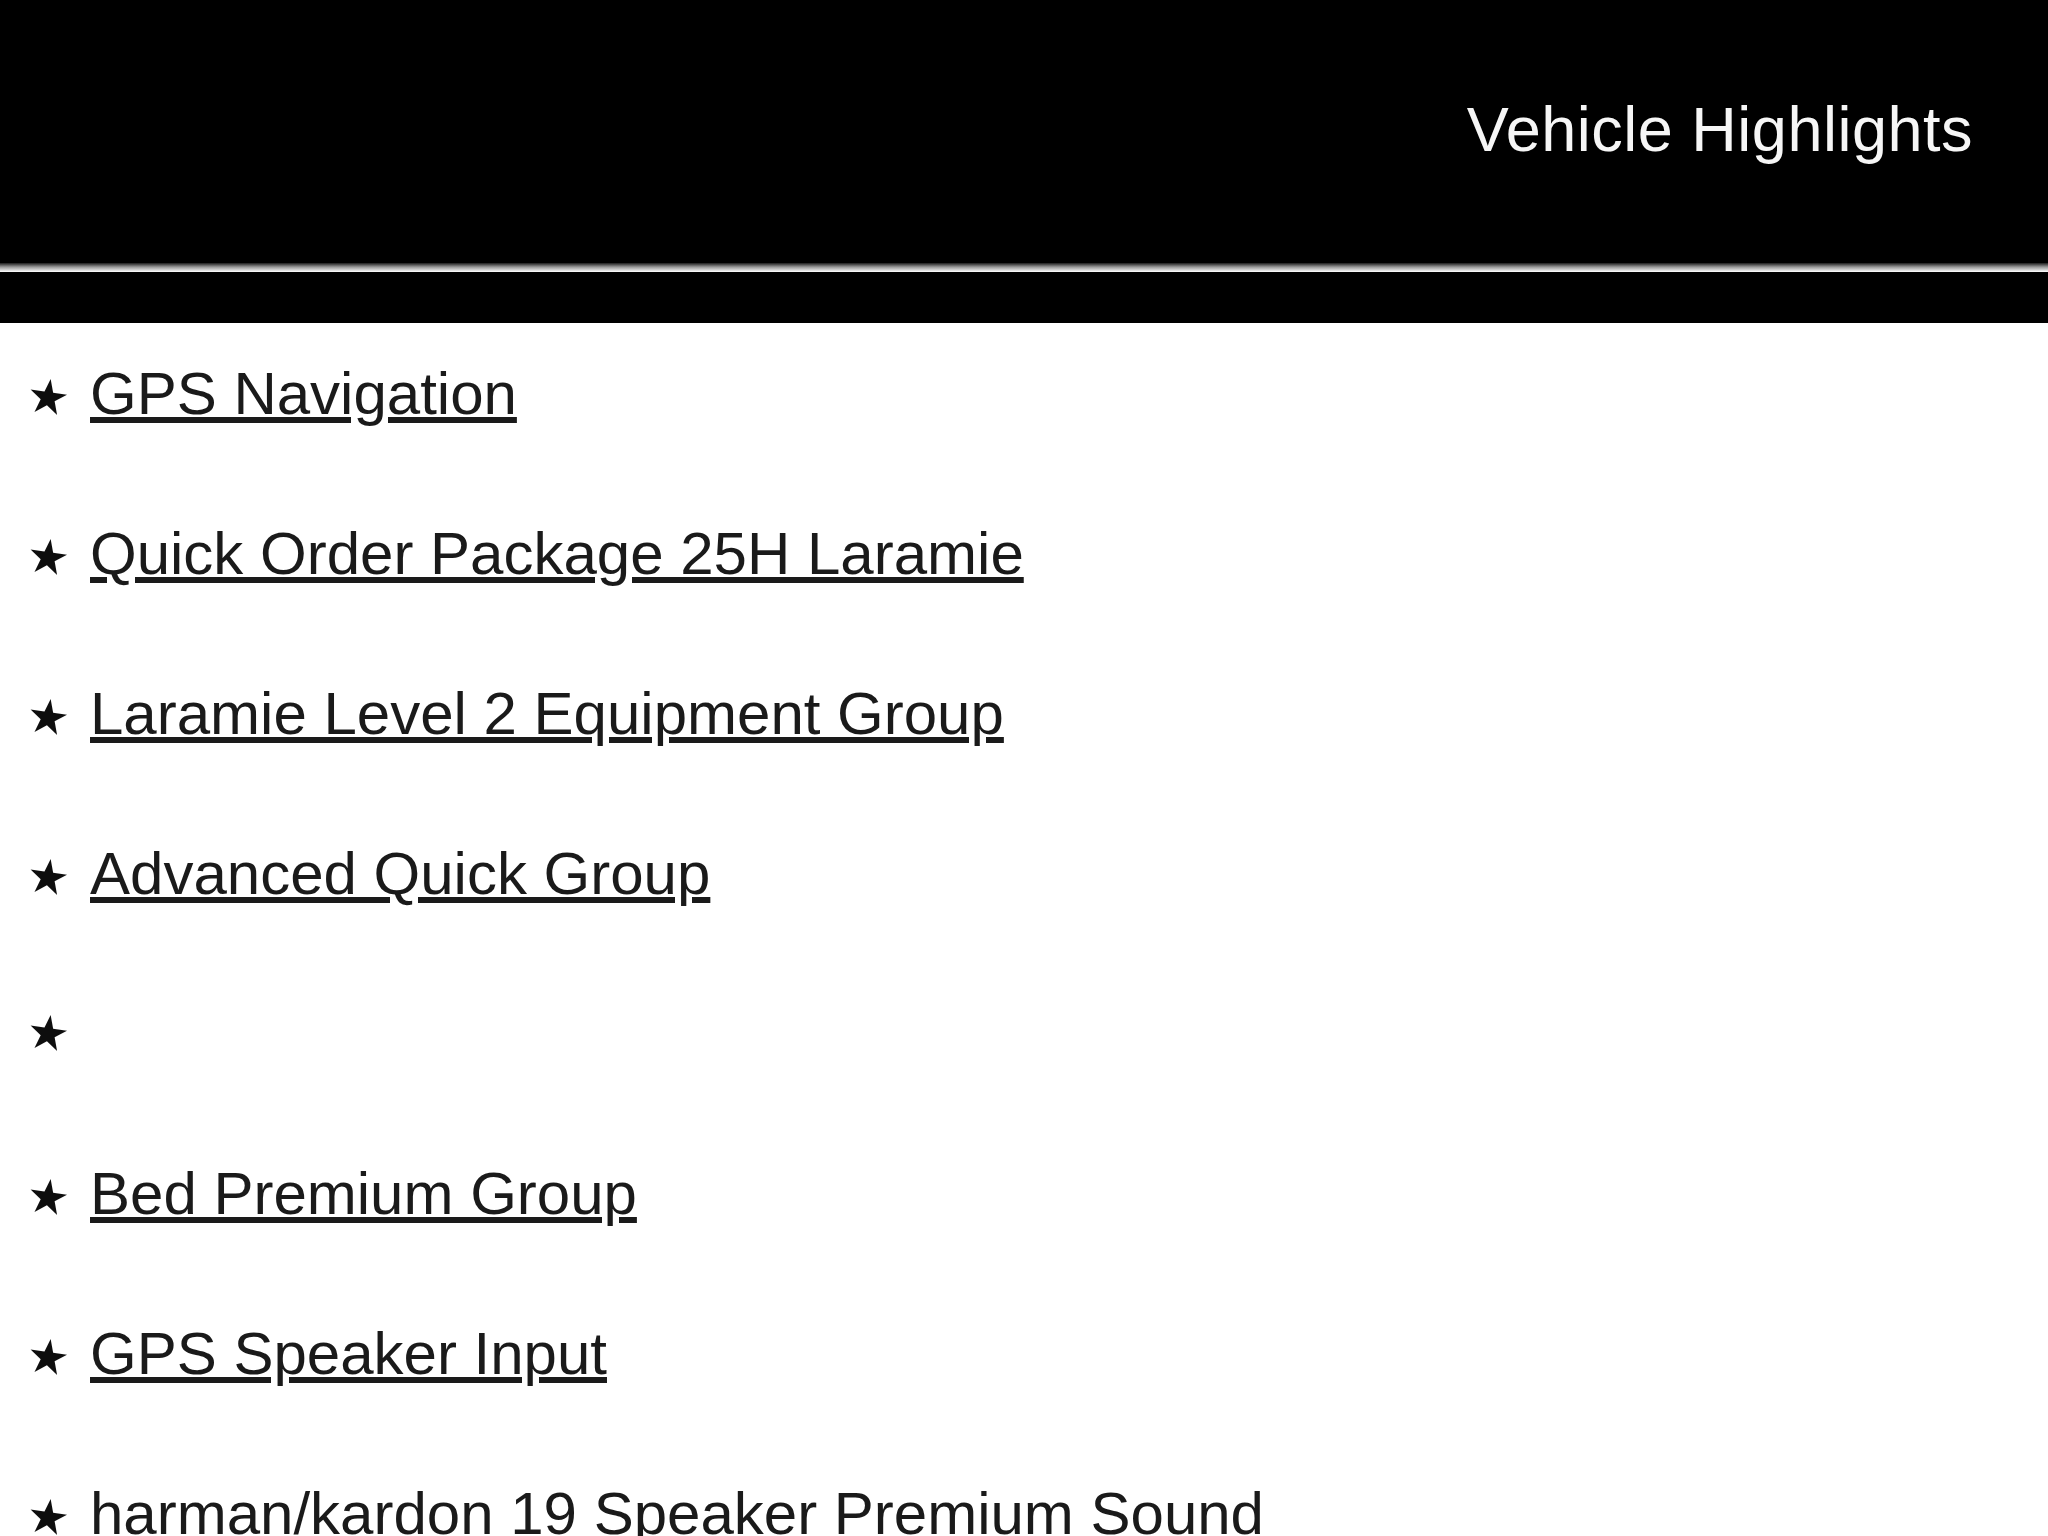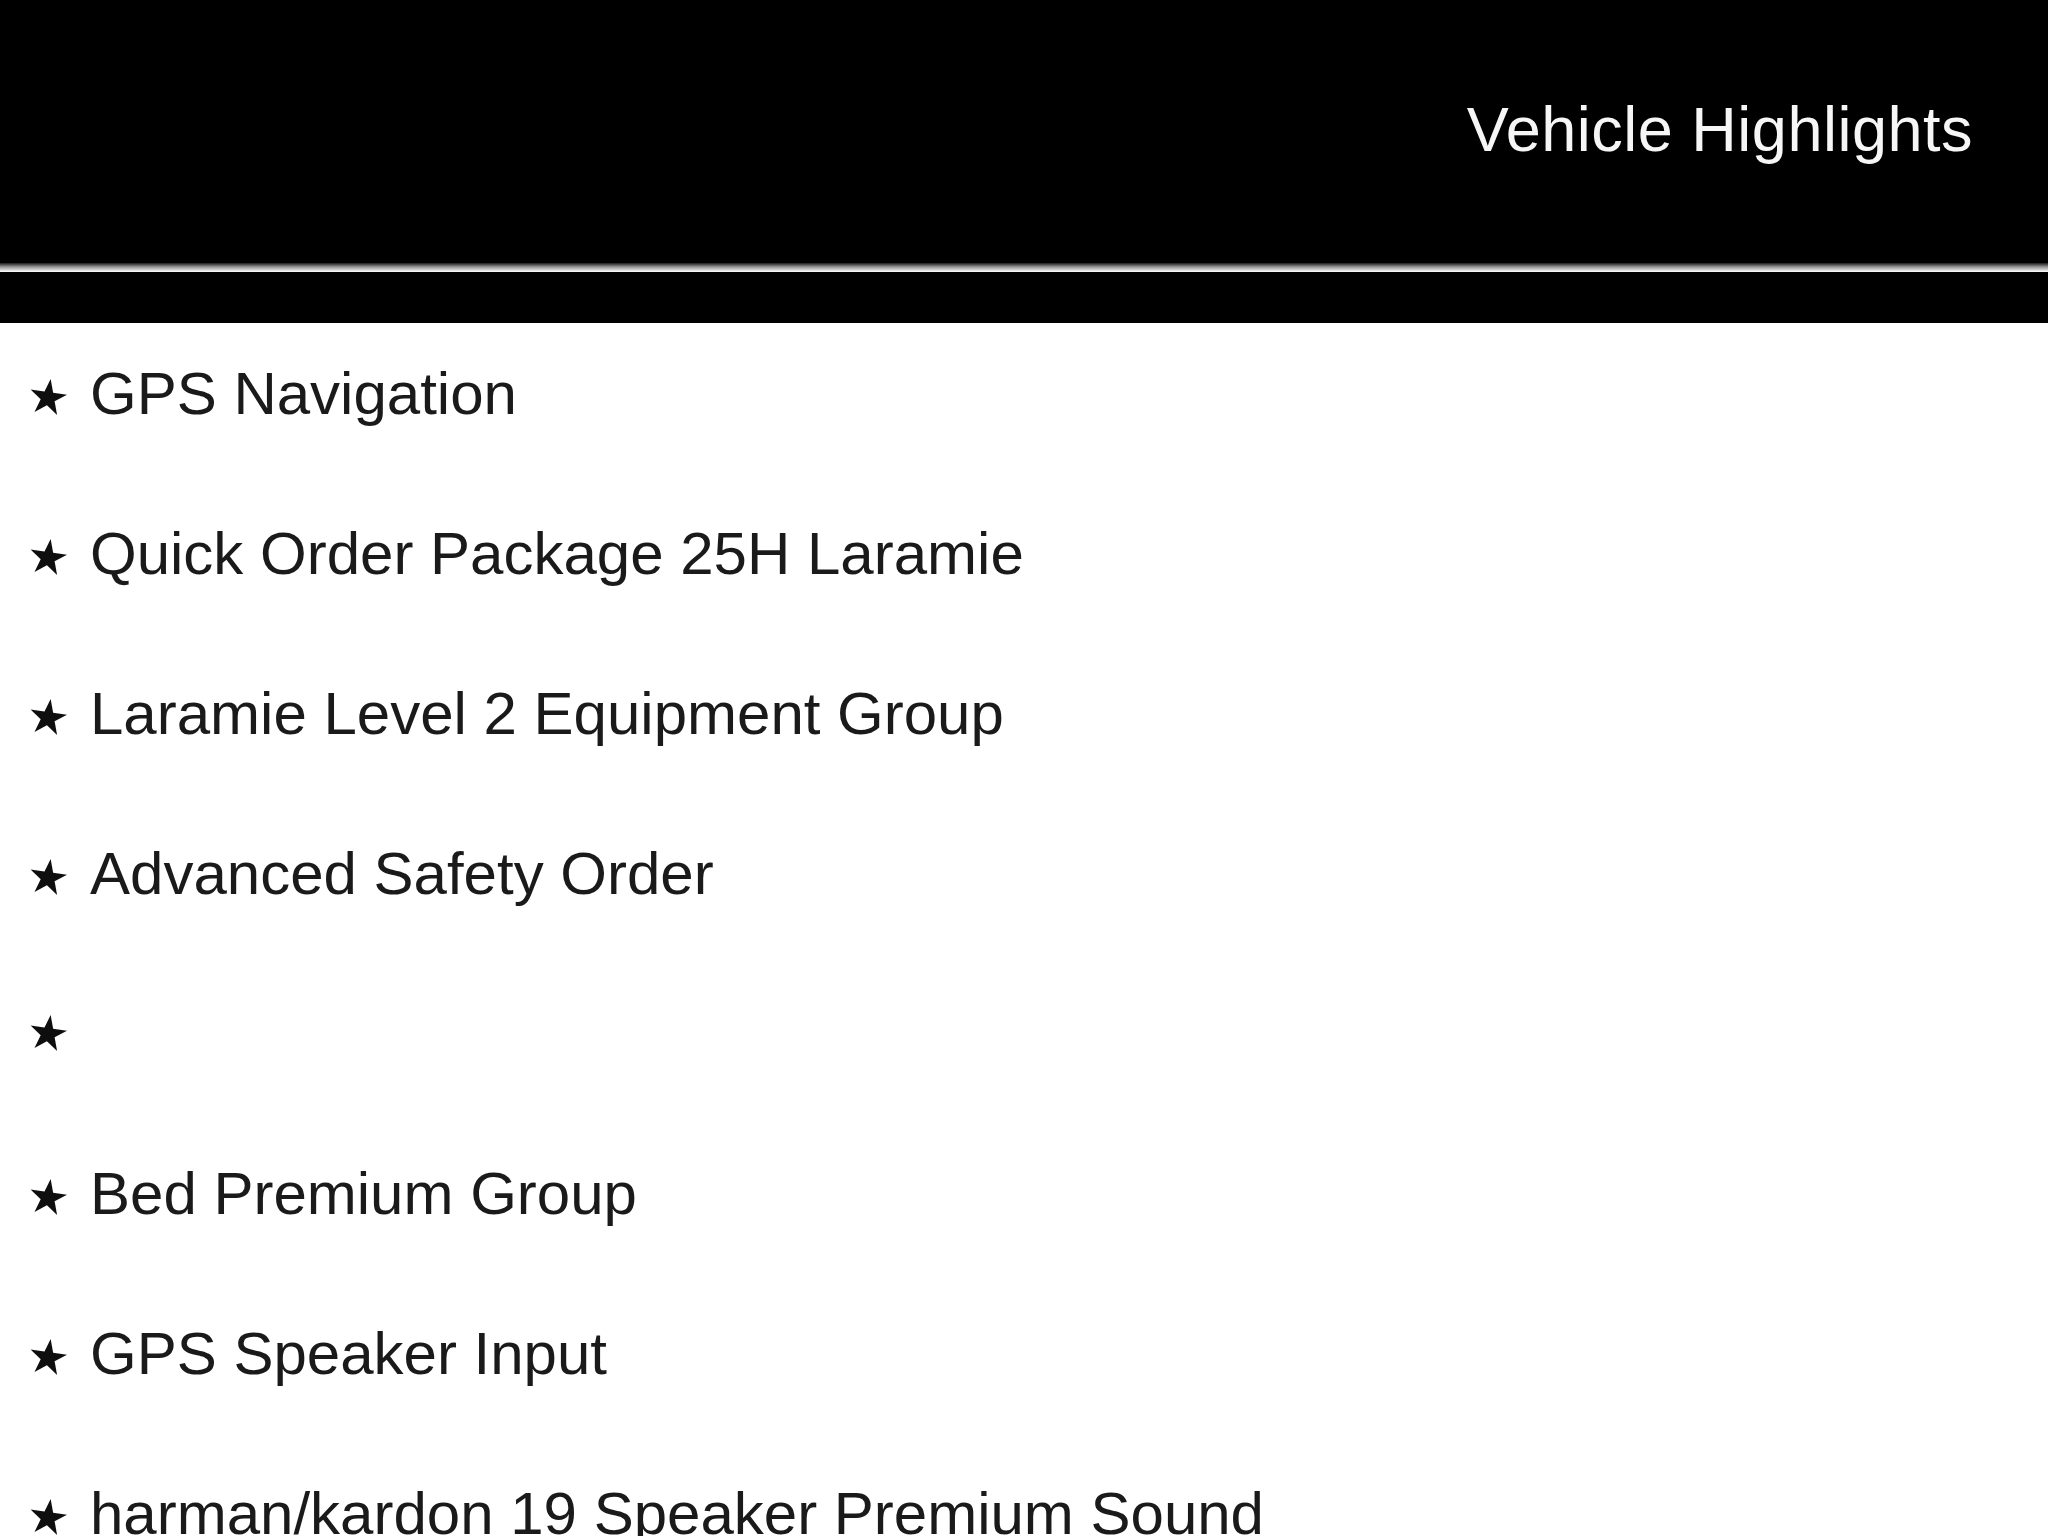--- a/index.html
+++ b/index.html
@@ -61,20 +61,21 @@
     width: 64px;
     font-size: 48px;
     line-height: 74px;
     color: #0e0e0e;
     display: inline-block;
     transform: rotate(8deg);
     transform-origin: 40% 55%;
   }
   .highlight-label {
     font-weight: 400;
+    text-decoration: underline;
   }
 </style>
 </head>
 <body>
 
 <div class="header">
   <div class="header-title">Vehicle Highlights</div>
 </div>
 
 <ul class="highlights-list">
@@ -85,21 +86,21 @@
   <li class="highlight-item">
     <span class="star">★</span>
     <span class="highlight-label">Quick Order Package 25H Laramie</span>
   </li>
   <li class="highlight-item">
     <span class="star">★</span>
     <span class="highlight-label">Laramie Level 2 Equipment Group</span>
   </li>
   <li class="highlight-item">
     <span class="star">★</span>
-    <span class="highlight-label">Advanced Safety Order</span>
+    <span class="highlight-label">Advanced Quick Group</span>
   </li>
   <li class="highlight-item">
     <span class="star">★</span>
   </li>
   <li class="highlight-item">
     <span class="star">★</span>
     <span class="highlight-label">Bed Premium Group</span>
   </li>
   <li class="highlight-item">
     <span class="star">★</span>

